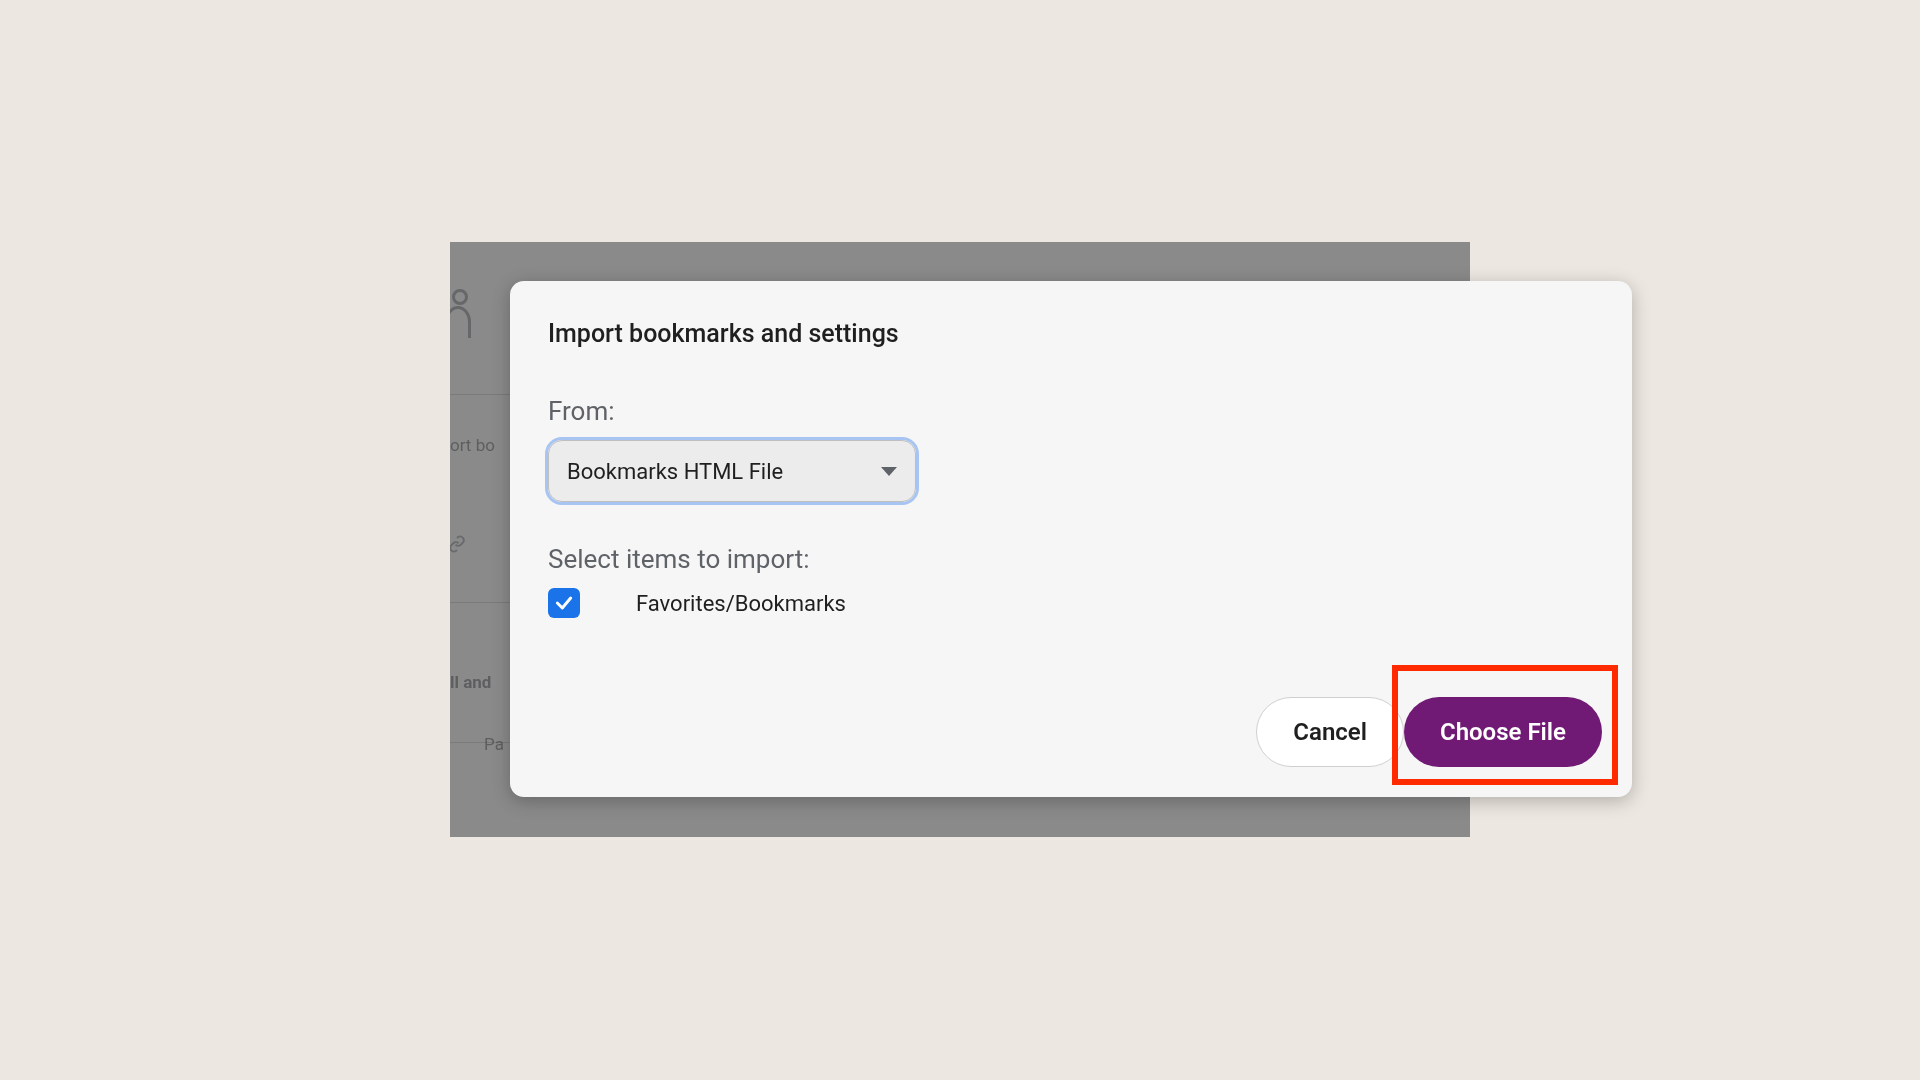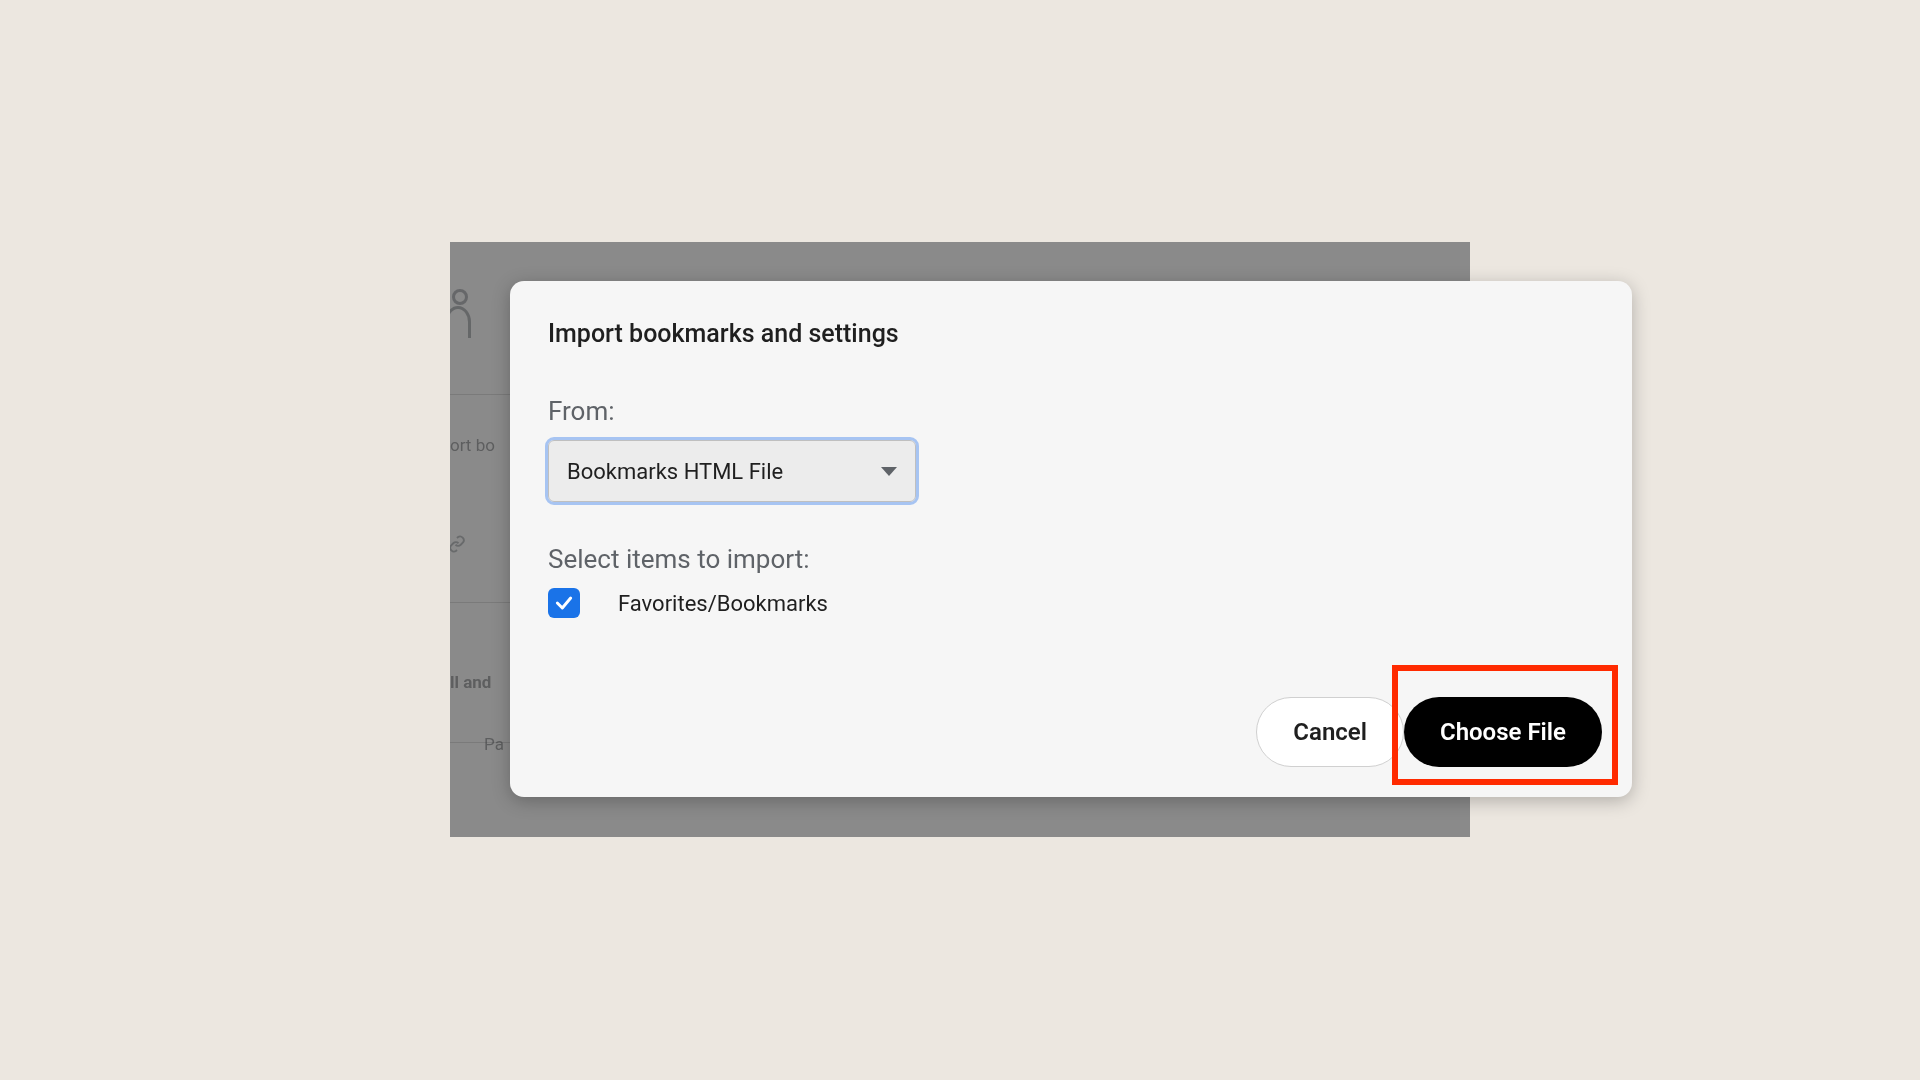--- a/index.html
+++ b/index.html
@@ -103,21 +103,21 @@
   }
   .label {
     font-size: 26px;
     color: #5f6368;
     margin-bottom: 14px;
   }
   .select-wrap {
     width: 368px;
     height: 62px;
     border: 1px solid #bfbfbf;
-    border-radius: 6px;
+    border-radius: 14px;
     background: #ececec;
     display: flex;
     align-items: center;
     justify-content: space-between;
     padding: 0 18px;
     outline: 3px solid #a7c4f2;
     outline-offset: 0;
     margin-bottom: 42px;
     cursor: pointer;
   }
@@ -128,20 +128,21 @@
   .caret {
     width: 0; height: 0;
     border-left: 8px solid transparent;
     border-right: 8px solid transparent;
     border-top: 9px solid #5f6368;
   }
   .check-row {
     display: flex;
     align-items: center;
     margin-top: 4px;
+    gap: 18px;
   }
   .checkbox {
     width: 32px; height: 30px;
     background: #1a73e8;
     border-radius: 6px;
     display: flex;
     align-items: center;
     justify-content: center;
     margin-right: 38px;
     cursor: pointer;
@@ -169,21 +170,21 @@
     cursor: pointer;
     padding: 0 36px;
   }
   .btn-cancel {
     background: #ffffff;
     border: 1px solid #d0d0d0;
     color: #1f1f1f;
     min-width: 140px;
   }
   .btn-primary {
-    background: #000000;
+    background: #701a75;
     color: #ffffff;
     border: none;
     min-width: 198px;
   }
   .highlight-box {
     position: absolute;
     border: 6px solid #ff2a00;
     right: 14px;
     bottom: 12px;
     width: 226px;

